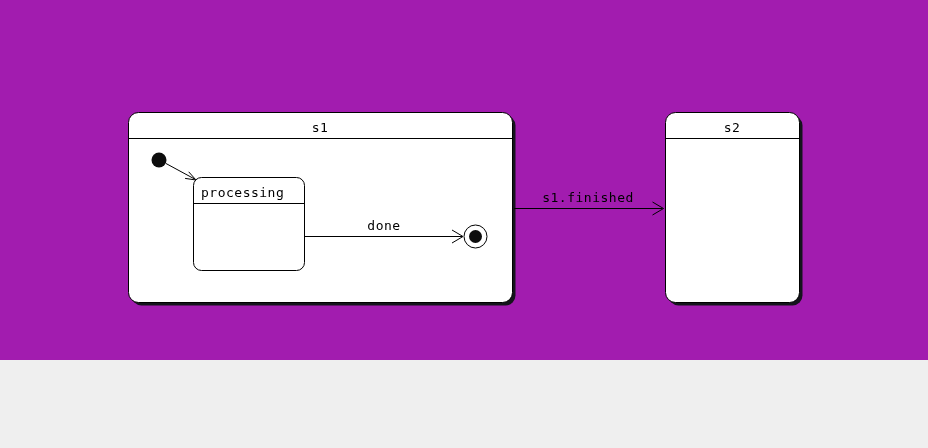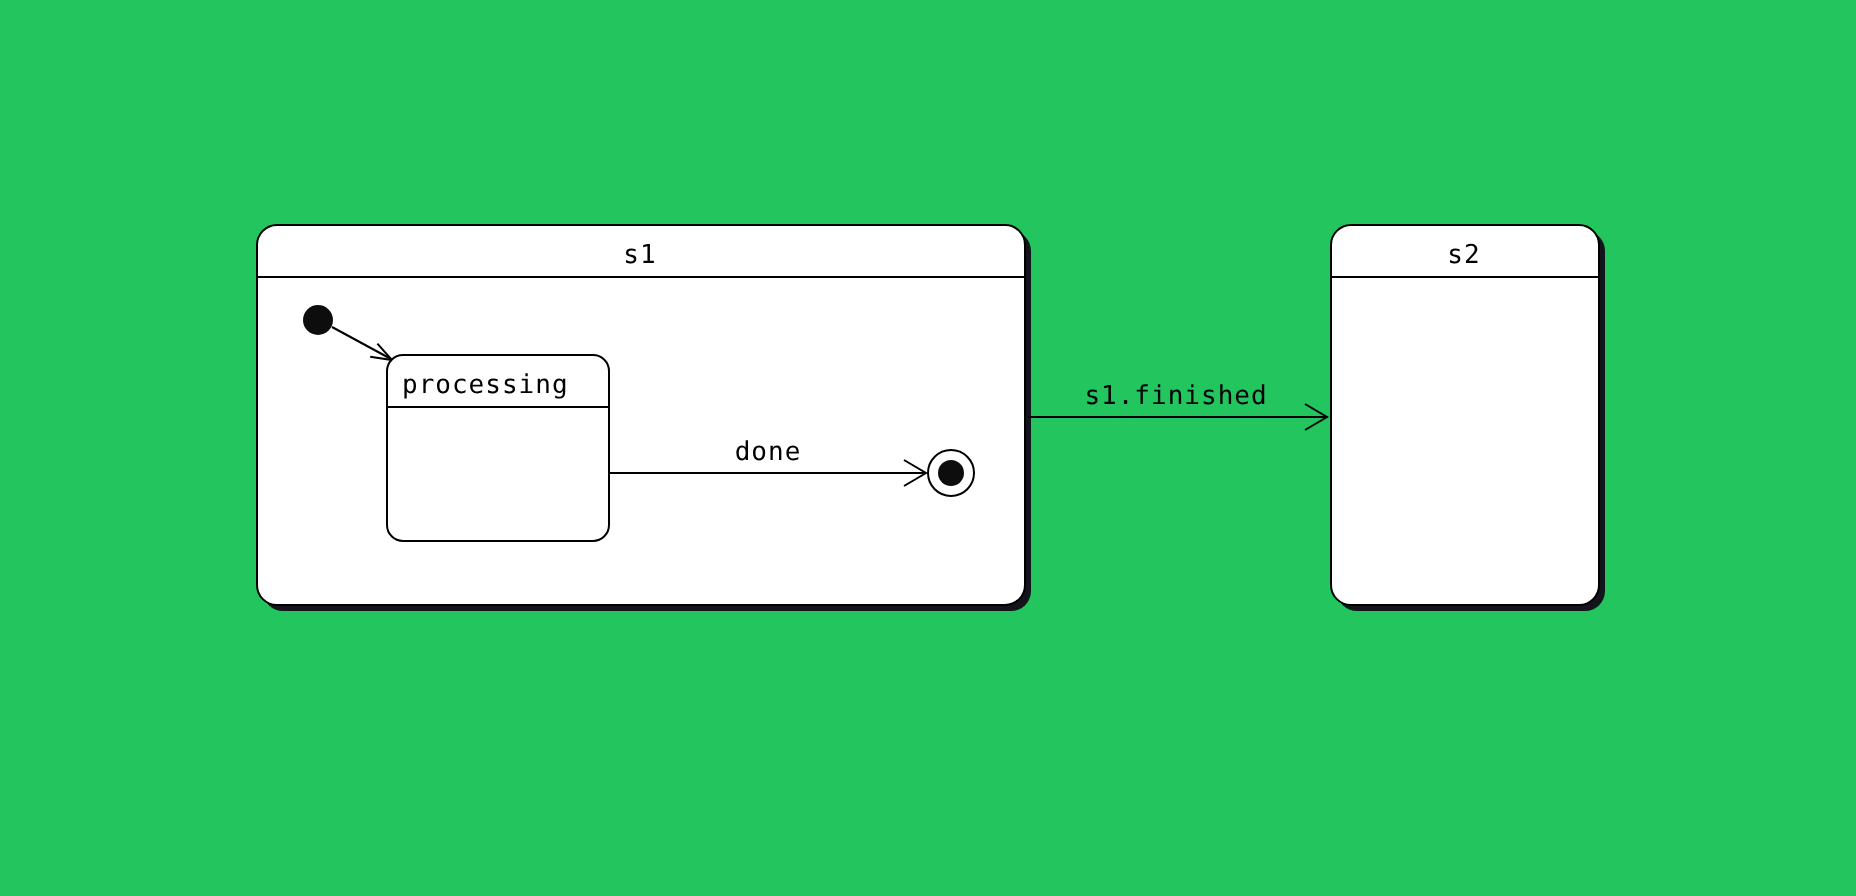--- a/index.html
+++ b/index.html
@@ -4,22 +4,22 @@
 <style>
   html, body {
     margin: 0;
     padding: 0;
     background: #efefef;
     font-family: "DejaVu Sans Mono", "Liberation Mono", monospace;
   }
   .canvas-wrap {
     position: relative;
     width: 928px;
-    height: 448px;
-    background: #22c55e;
+    height: 360px;
+    background: #a21caf;
     overflow: hidden;
   }
   svg { display: block; }
   .state-shadow { fill: #14141c; stroke: none; }
   .state-body   { fill: #ffffff; stroke: #000000; stroke-width: 1; }
   .sep-line     { stroke: #000000; stroke-width: 1; }
   .edge-line    { stroke: #000000; stroke-width: 1; fill: none; }
   .arrow-head   { stroke: #000000; stroke-width: 1; fill: none; }
   .pseudo-dot   { fill: #0d0d0d; stroke: none; }
   .final-outer  { fill: #ffffff; stroke: #000000; stroke-width: 1; }

